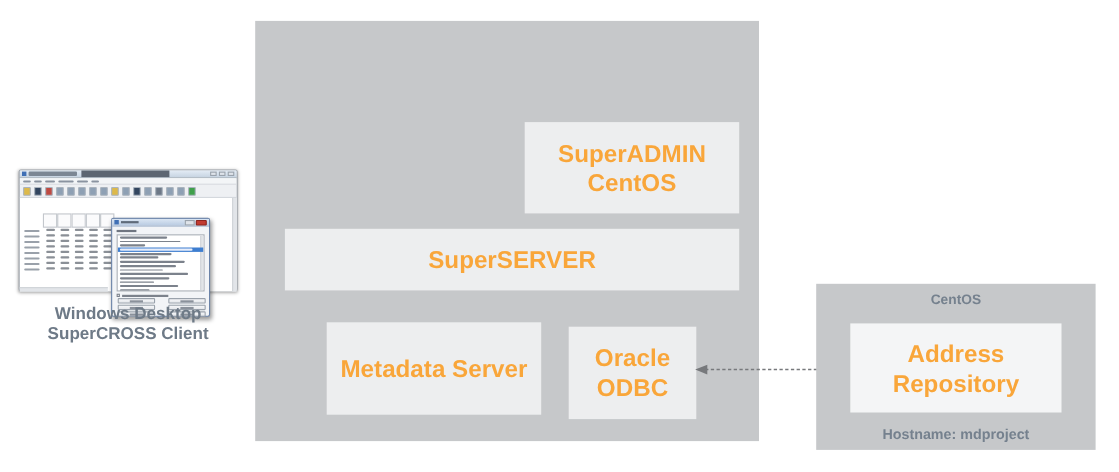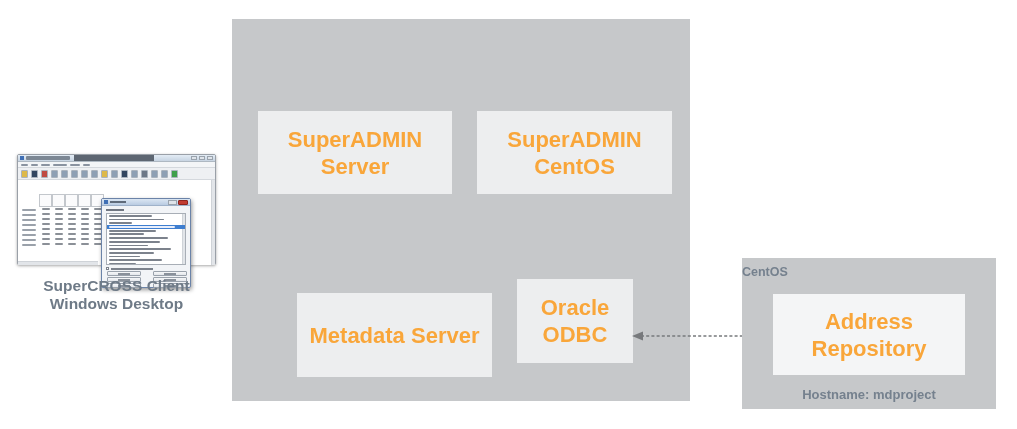--- a/index.html
+++ b/index.html
@@ -15,23 +15,23 @@
   .server-header { position: absolute; top: 10px; left: 0; width: 100%; text-align: center;
     color: #75818E; font-weight: bold; font-size: 13.5px; line-height: 20px; }
 
   .node { position: absolute; background: #EDEEEF; display: flex; align-items: center; justify-content: center;
     text-align: center; color: #F9A63A; font-weight: bold; font-size: 22px; line-height: 27px; }
   .node span { display: block; padding: 0 6px; }
   .node-superadmin-server { left: 26px; top: 92px; width: 194px; height: 83px; }
   .node-superadmin-console { left: 245px; top: 92px; width: 195px; height: 83px; }
   .node-superserver { left: 27px; top: 189px; width: 413px; height: 56px; }
   .node-metadata-server { left: 65px; top: 274px; width: 195px; height: 84px; }
-  .node-oracle-odbc { left: 285px; top: 260px; width: 116px; height: 84px; }
-
-  .centos-title { position: absolute; top: 7px; left: 0; width: 100%; text-align: left;
+  .node-oracle-odbc { left: 285px; top: 278px; width: 116px; height: 84px; }
+
+  .centos-title { position: absolute; top: 7px; left: 0; width: 100%; text-align: center;
     color: #75818E; font-weight: bold; font-size: 12.5px; }
   .node-metadata-repository { left: 31px; top: 36px; width: 192px; height: 81px; background: #F4F5F6; }
   .centos-hostname { position: absolute; top: 129px; left: 0; width: 100%; text-align: center;
     color: #75818E; font-weight: bold; font-size: 13px; }
 
   .arrow-svg { position: absolute; left: 631px; top: 327px; width: 146px; height: 18px; }
 
   
   .client-window { position: absolute; left: 17px; top: 154px; width: 199px; height: 111px;
     background: #eef0f3; border: 1px solid #9aa0a8; border-radius: 2px;
@@ -270,30 +270,30 @@
             <div class="dlg-button"></div>
             <div class="dlg-button"></div>
             <div class="dlg-button"></div>
             <div class="dlg-button"></div>
           </div>
       </div>
     </div>
   </div>
 
   <div class="client-caption">
+    <div>Windows Desktop</div>
     <div>SuperCROSS Client</div>
-    <div>Windows Desktop</div>
   </div>
 
   <div class="os-container server-container">
-    <div class="node node-superadmin-server">
-      <span>SuperADMIN Server</span>
-    </div>
     <div class="node node-superadmin-console">
       <span>SuperADMIN CentOS</span>
+    </div>
+    <div class="node node-superserver">
+      <span>SuperSERVER</span>
     </div>
     <div class="node node-metadata-server">
       <span>Metadata Server</span>
     </div>
     <div class="node node-oracle-odbc">
       <span>Oracle ODBC</span>
     </div>
   </div>
 
   <svg class="arrow-svg" viewBox="0 0 146 18">

